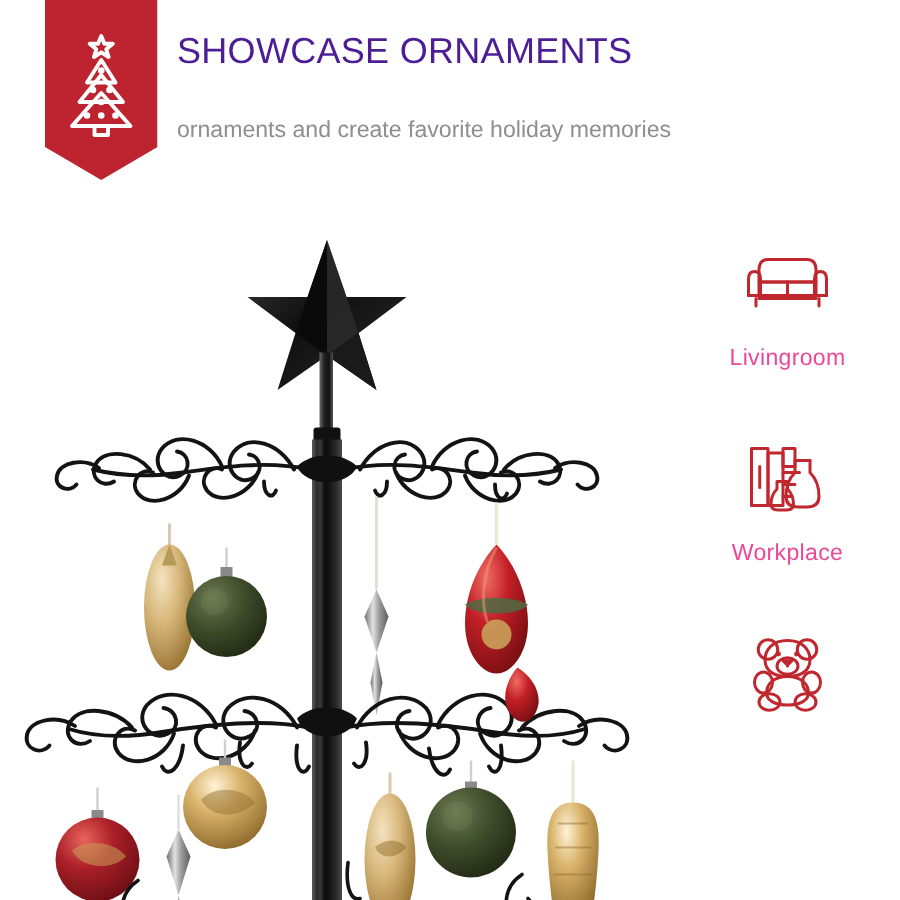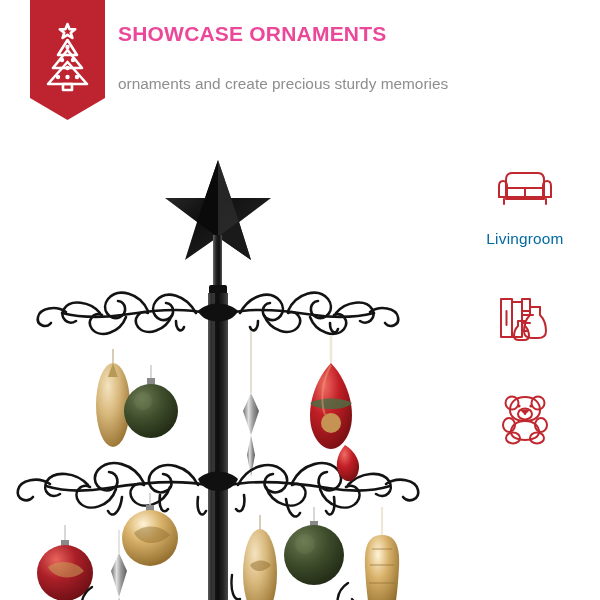--- a/index.html
+++ b/index.html
@@ -34,23 +34,23 @@
   .ribbon svg { display: block; }
 
   .header-text {
     position: absolute;
     left: 118px;
     top: 22px;
     width: 470px;
     z-index: 4;
   }
   .headline {
-    color: #ec4899;
-    font-size: 21px;
-    font-weight: bold;
+    color: #4c1d95;
+    font-size: 24px;
+    font-weight: normal;
     letter-spacing: 0.2px;
     line-height: 1.1;
     margin: 0 0 6px 0;
     white-space: nowrap;
   }
   .subline {
     color: #8e8e8e;
     font-size: 15.4px;
     font-weight: normal;
     line-height: 1.42;
@@ -71,21 +71,21 @@
     margin-bottom: 42px;
   }
   .feature-icon {
     height: 58px;
     display: flex;
     align-items: center;
     justify-content: center;
   }
   .feature-label {
     margin-top: 12px;
-    color: #0369a1;
+    color: #ec4899;
     font-size: 15.4px;
     letter-spacing: 0.2px;
     text-align: center;
   }
 
   
   .product {
     position: absolute;
     left: 0;
     top: 135px;
@@ -322,21 +322,21 @@
         <circle cx="37.5" cy="77" r="2.2"></circle>
         <circle cx="47" cy="77" r="2.2"></circle>
       </g>
     </svg>
   </div>
 
   <div class="header-text">
     <div class="headline">SHOWCASE ORNAMENTS</div>
     <div class="subline">
       <br>
-      <span>ornaments and create precious sturdy memories</span>
+      <span>ornaments and create favorite holiday memories</span>
     </div>
   </div>
 
   <div class="features">
 
     <div class="feature">
       <div class="feature-icon">
         <svg width="62" height="46" viewBox="0 0 62 46" xmlns="http://www.w3.org/2000/svg" fill="none" stroke="#c0272f" stroke-width="2" stroke-linejoin="round" stroke-linecap="round">
           <path d="M12 14 C12 9 14 7 18 7 L44 7 C48 7 50 9 50 14 L50 22 L12 22 Z"></path>
           <path d="M5 20 C5 16 7 15 9 15 C11 15 13 16 13 20 L13 31 L5 31 Z"></path>
@@ -356,20 +356,21 @@
           <rect x="4" y="6" width="11" height="38"></rect>
           <path d="M9.5 18 L9.5 32"></path>
           <rect x="15" y="9" width="10" height="35"></rect>
           <rect x="25" y="6" width="8" height="12"></rect>
           <path d="M25 22 L36 22 M25 30 L33 30 M25 38 L31 38"></path>
           <path d="M33 14 L33 22 C29 26 27 32 27 38 C27 43 30 45 35 45 L41 45 C46 45 49 43 49 38 C49 32 47 26 43 22 L43 14 Z"></path>
           <path d="M33 14 L43 14"></path>
           <path d="M21 28 L21 33 C18 36 17 40 17 43 C17 46 19 47 22 47 L27 47 C30 47 32 46 32 43 C32 40 31 36 28 33 L28 28 Z"></path>
         </svg>
       </div>
+      <div class="feature-label">Workplace</div>
     </div>
 
     <div class="feature">
       <div class="feature-icon">
         <svg width="54" height="52" viewBox="0 0 54 52" xmlns="http://www.w3.org/2000/svg" fill="none" stroke="#c0272f" stroke-width="2" stroke-linejoin="round" stroke-linecap="round">
           <circle cx="14" cy="10" r="6.5"></circle>
           <circle cx="40" cy="10" r="6.5"></circle>
           <path d="M27 4 C17 4 12 10 12 17 C12 24 18 28 27 28 C36 28 42 24 42 17 C42 10 37 4 27 4 Z"></path>
           <ellipse cx="27" cy="21" rx="7" ry="5.5"></ellipse>
           <path d="M27 18 L27 21"></path>

